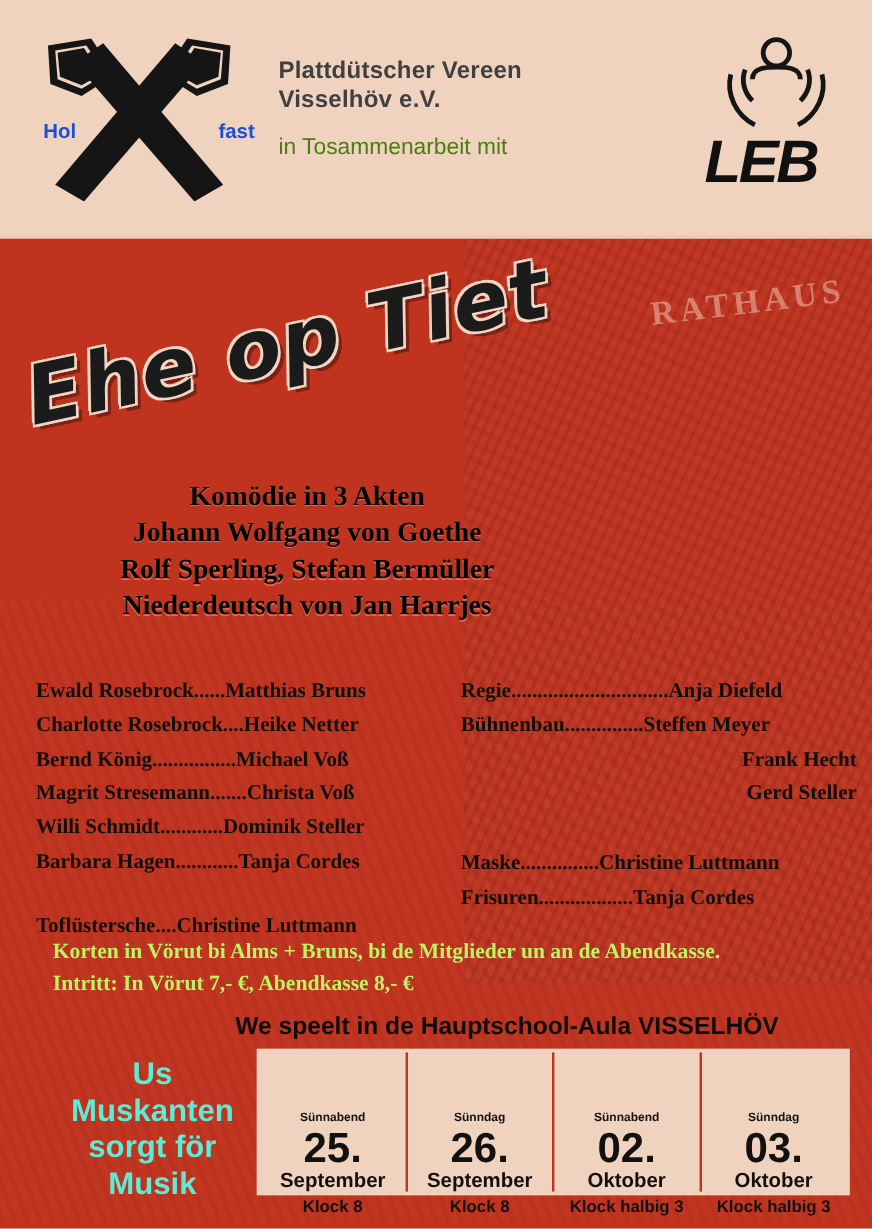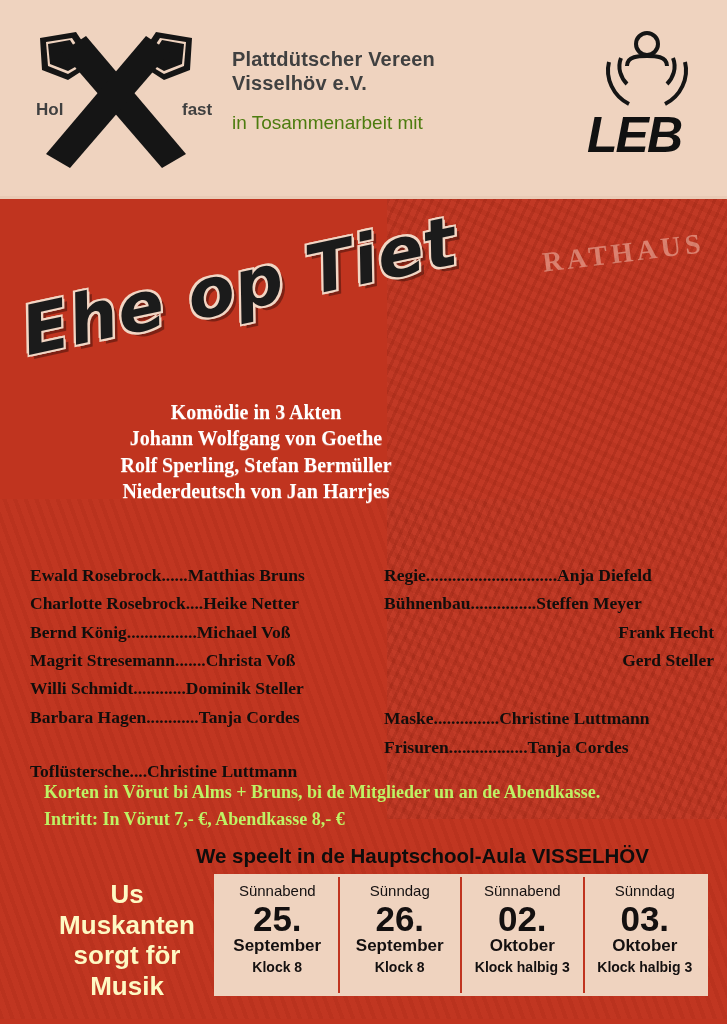--- a/index.html
+++ b/index.html
@@ -29,21 +29,21 @@
   }
   .logo-left {
     position: absolute;
     left: 18px; top: 18px;
     width: 196px; height: 150px;
   }
   .logo-left .hol, .logo-left .fast {
     position: absolute;
     font-weight: bold;
     font-size: 17px;
-    color: #404040;
+    color: #1d4ed8;
     font-family: "Liberation Sans", sans-serif;
   }
   .logo-left .hol { left: 18px; top: 82px; }
   .logo-left .fast { left: 140px; top: 82px; margin-left: 24px; }
 
   .title-block {
     position: absolute;
     left: 232px; top: 48px;
     width: 360px;
   }
@@ -137,23 +137,23 @@
     letter-spacing: 1px;
   }
 
   
   .credits {
     position: absolute;
     left: 66px; top: 200px;
     width: 380px;
     text-align: center;
     font-family: "Liberation Serif", serif;
-    color: #ffffff;
-    font-weight: bold;
-    font-size: 20px;
+    color: #000000;
+    font-weight: bold;
+    font-size: 23px;
     line-height: 1.32;
     text-shadow: 0 1px 0 rgba(255,215,195,0.35);
   }
 
   
   .cast {
     position: absolute;
     left: 30px; top: 362px;
     width: 330px;
     font-family: "Liberation Serif", serif;
@@ -201,21 +201,21 @@
 
   
   .music {
     position: absolute;
     left: 52px; top: 680px;
     width: 150px;
     text-align: center;
     font-family: "Liberation Sans", sans-serif;
     font-size: 26px;
     font-weight: bold;
-    color: #fef9c3;
+    color: #5eead4;
     line-height: 1.18;
   }
 
   
   .dates {
     position: absolute;
     left: 214px; top: 675px;
     width: 494px;
     height: 122px;
     border: 3px solid #efd3bf;
@@ -226,23 +226,24 @@
   .date-cell {
     flex: 1 1 0;
     position: relative;
     text-align: center;
     color: #141010;
     padding-top: 5px;
     box-sizing: border-box;
   }
   .date-cell + .date-cell { border-left: 2px solid #c0341f; }
   .date-cell .dow {
-    font-size: 15px;
-    font-weight: normal;
-    font-family: "Liberation Sans", sans-serif;
+    font-size: 10px;
+    font-weight: bold;
+    font-family: "Liberation Sans", sans-serif;
+    margin-top: 44px;
   }
   .date-cell .day {
     font-size: 35px;
     font-weight: bold;
     line-height: 1.0;
     margin-top: 2px;
     font-family: "Liberation Sans", sans-serif;
   }
   .date-cell .mon {
     font-size: 17px;

